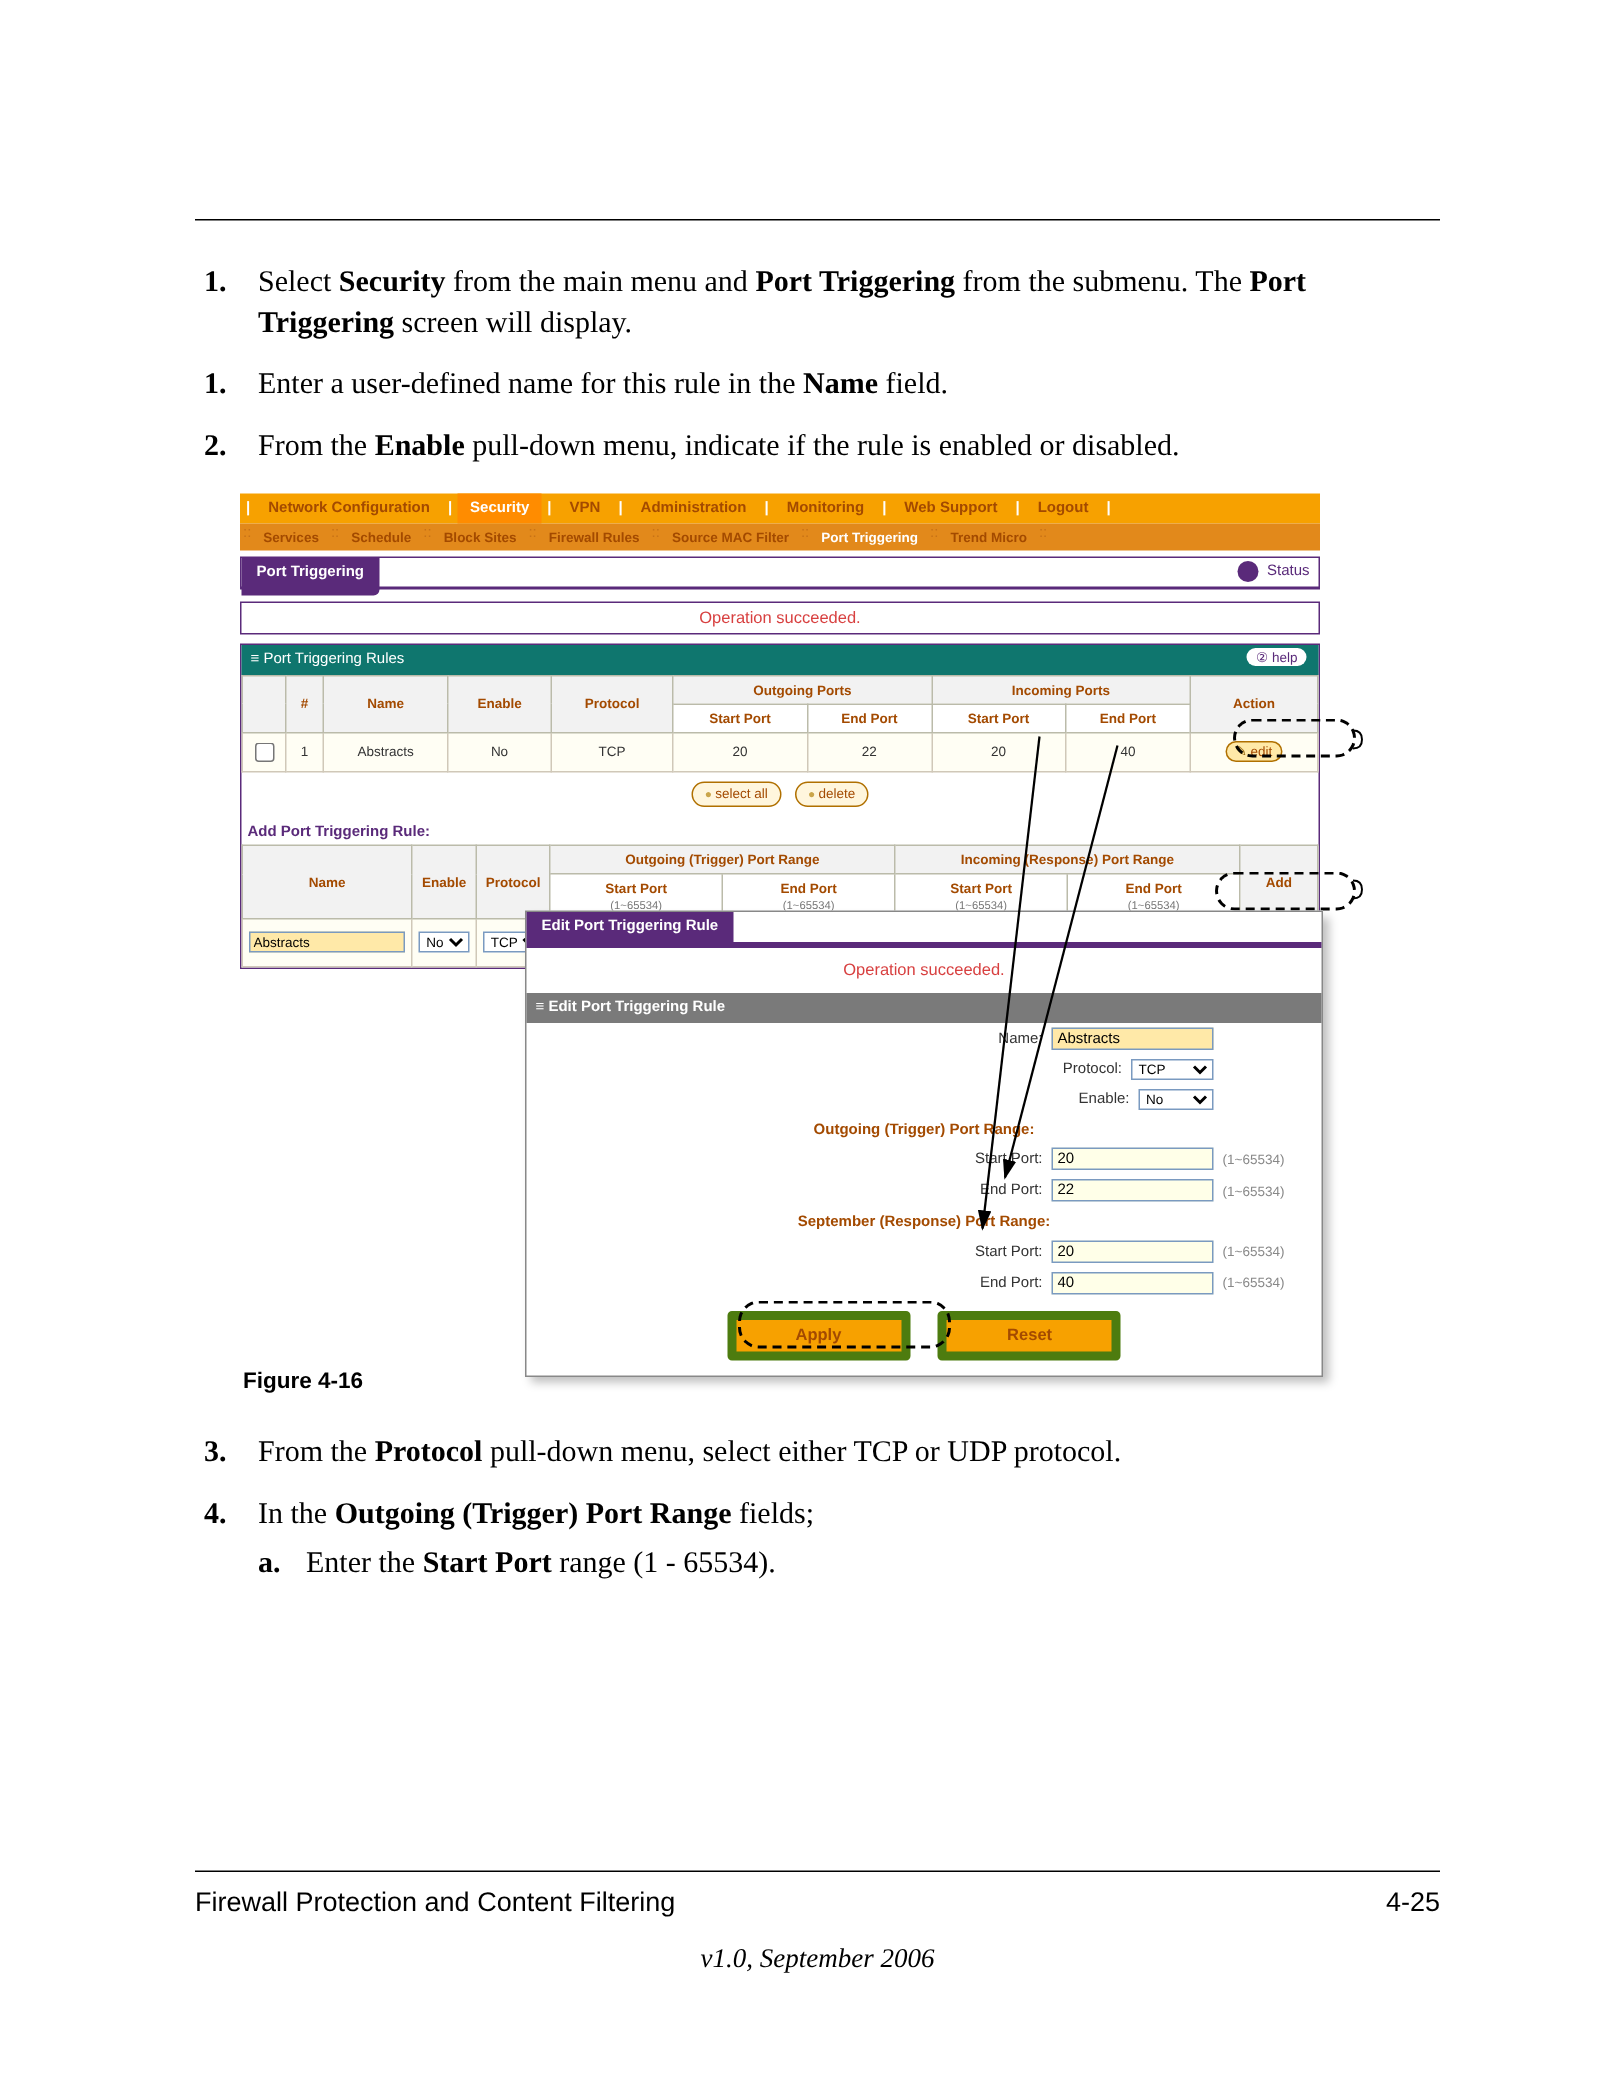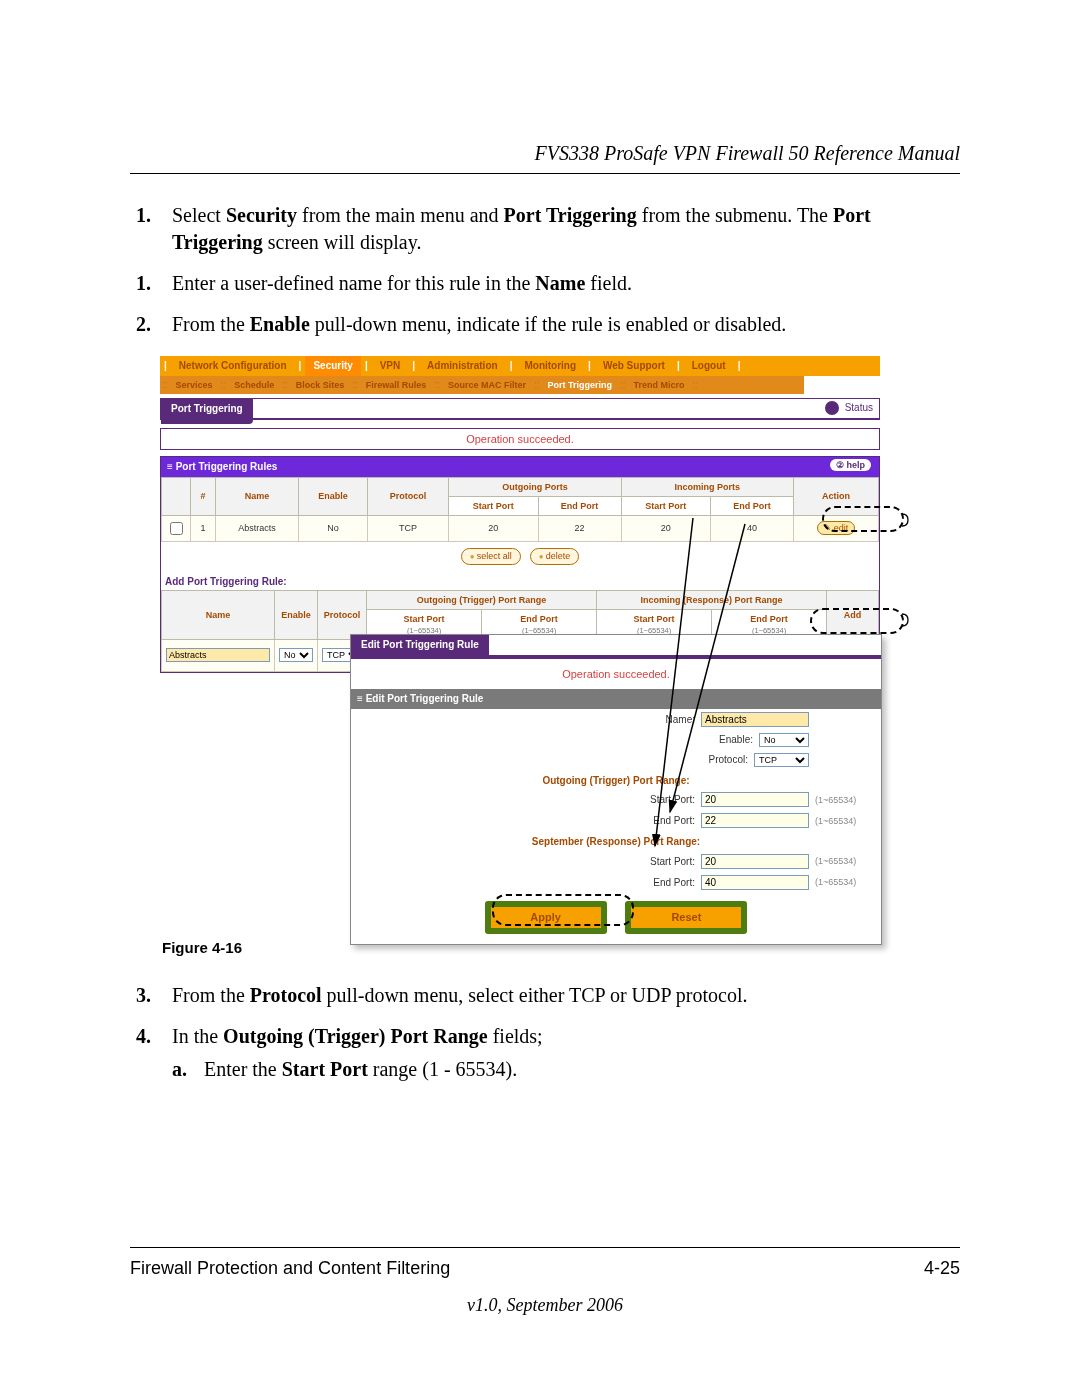--- a/index.html
+++ b/index.html
@@ -44,22 +44,22 @@
   .top-bar{
     position:absolute;left:0;top:0;width:720px;height:20px;
     background:#f7a100;
     display:flex;align-items:center;
   }
   .top-bar span.sep{color:#fff;margin:0 4px;font-weight:bold;}
   .top-bar a{display:inline-flex;align-items:center;height:100%;padding:0 8px;color:#a34a00;font-size:10px;font-weight:bold;}
   .top-bar a.sel{background:#ff8c00;color:#fff;}
   
   .sub-bar{
-    position:absolute;left:0;top:20px;width:644px;height:18px;
-    background:#e2891b;display:flex;align-items:center;
+    position:absolute;left:0;top:20px;width:720px;height:18px;
+    background:#e2891b;display:flex;
   }
   .sub-bar span.sep{color:#c77217;margin:0 2px;}
   .sub-bar a{display:inline-flex;align-items:center;height:100%;padding:0 6px;color:#a34a00;font-size:9px;font-weight:bold;}
   .sub-bar a.sel{color:#fff;}
   
   .tab-chip{
     position:absolute;left:0;top:42px;width:720px;height:22px;
     border:1px solid #5a2a7a;border-bottom:2px solid #5a2a7a;
     box-sizing:border-box;background:#fff;
   }
@@ -80,21 +80,21 @@
     border:1px solid #5a2a7a;box-sizing:border-box;
     text-align:center;line-height:20px;color:#d84040;font-size:11px;
     background:#fff;
   }
   
   .rules-panel{
     position:absolute;left:0;top:100px;width:720px;
     border:1px solid #5a2a7a;box-sizing:border-box;background:#fff;
   }
   .panel-head{
-    background:#6d28d9;color:#fff;font-weight:bold;font-size:10px;
+    background:#0f766e;color:#fff;font-weight:normal;font-size:10px;
     padding:3px 6px;position:relative;
   }
   .panel-head .help{
     position:absolute;right:8px;top:2px;color:#5a2a7a;background:#fff;
     border-radius:8px;padding:0 6px;font-size:9px;
   }
   table.rules{
     width:100%;border-collapse:collapse;font-size:9px;text-align:center;
   }
   table.rules th{
@@ -201,21 +201,20 @@
   }
   .ver{
     text-align:center;font-style:italic;font-size:18px;margin-top:16px;
     font-family:"Times New Roman",serif;
   }
 </style>
 </head>
 <body>
 
 <div class="page">
-  <div class="hdr">FVS338 ProSafe VPN Firewall 50 Reference Manual</div>
   <hr class="rule">
 
 
   <ol class="steps">
     <li>
       <span class="marker">1.</span>
       <div class="body">
         <span>Select </span><b>Security</b><span> from the main menu and </span><b>Port Triggering</b><span> from the submenu. The </span><b>Port Triggering</b><span> screen will display.</span>
       </div>
     </li>
@@ -360,27 +359,27 @@
       </div>
       <div class="pp-succeed">Operation succeeded.</div>
       <div class="pp-band">≡ <span>Edit Port Triggering Rule</span></div>
 
       <div class="formrow">
         <label>Name:</label>
         <input class="pf hl" value="Abstracts" style="">
         <span class="hint"></span>
       </div>
       <div class="formrow">
+        <label>Protocol:</label>
+        <select class="flat" style="width:55px"><option>TCP</option></select>
+        <span class="hint"></span>
+      </div>
+      <div class="formrow">
         <label>Enable:</label>
         <select class="flat" style="width:50px"><option>No</option></select>
-        <span class="hint"></span>
-      </div>
-      <div class="formrow">
-        <label>Protocol:</label>
-        <select class="flat" style="width:55px"><option>TCP</option></select>
         <span class="hint"></span>
       </div>
 
       <div class="grouplabel">Outgoing (Trigger) Port Range:</div>
       <div class="formrow">
         <label>Start Port:</label>
         <input class="pf" value="20" style="">
         <span class="hint">(1~65534)</span>
       </div>
       <div class="formrow">

